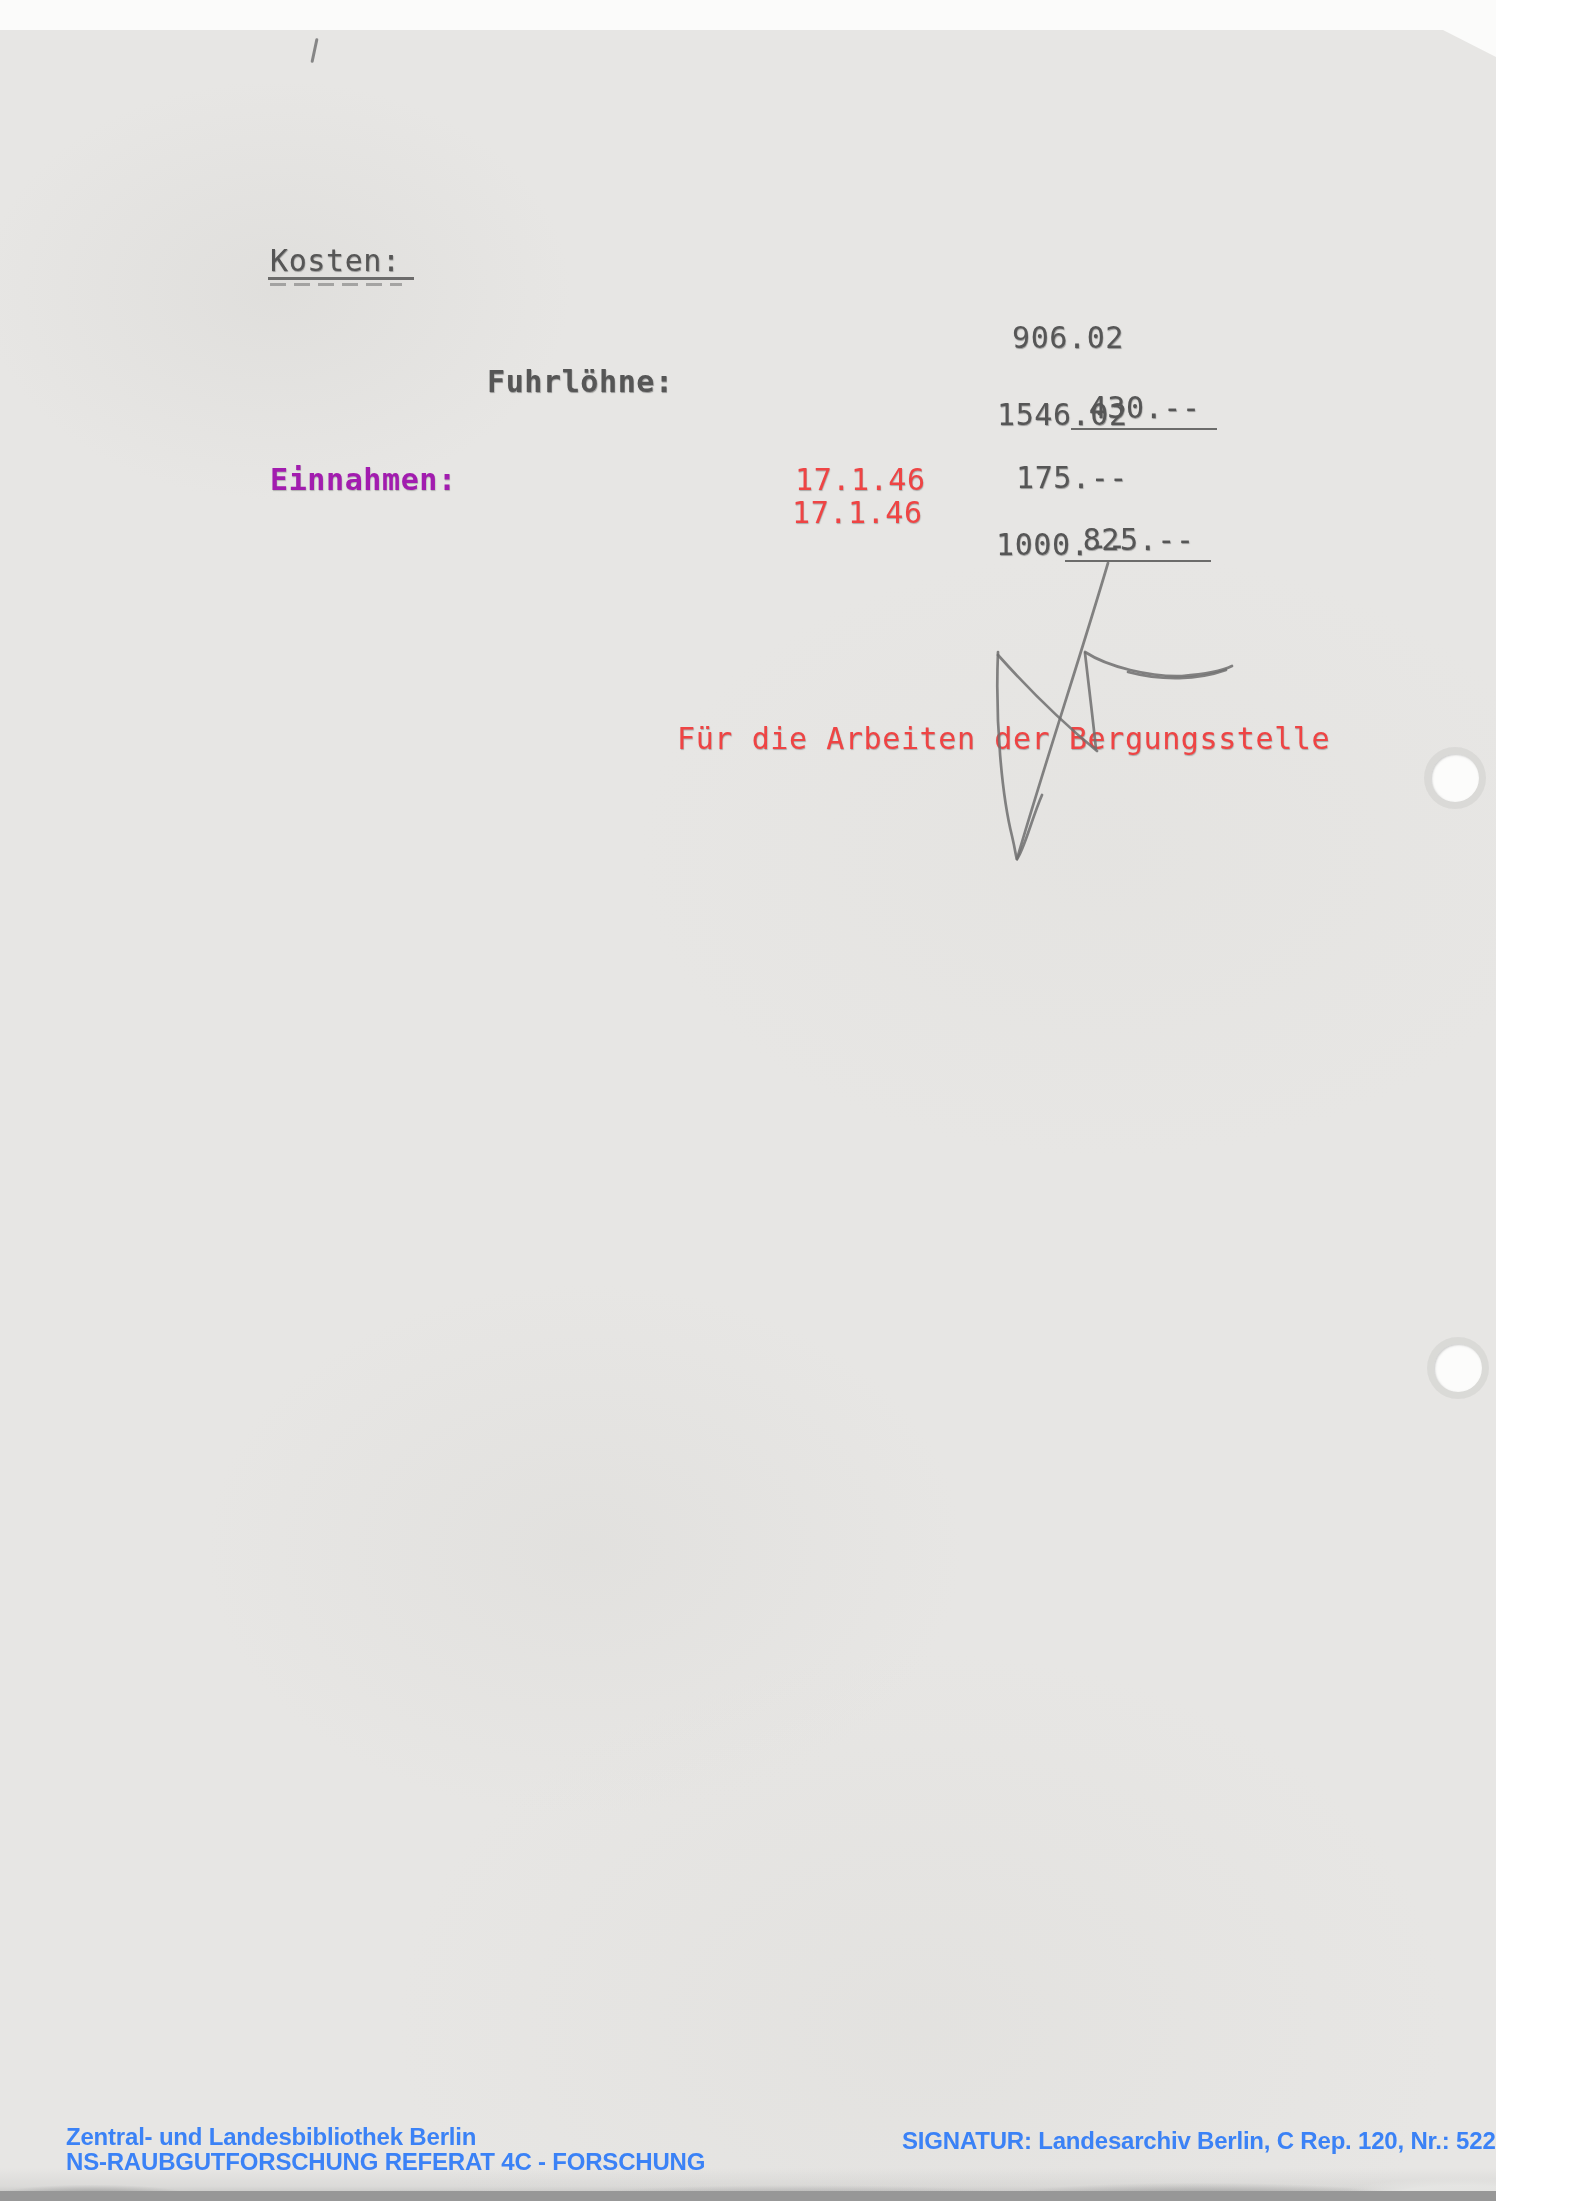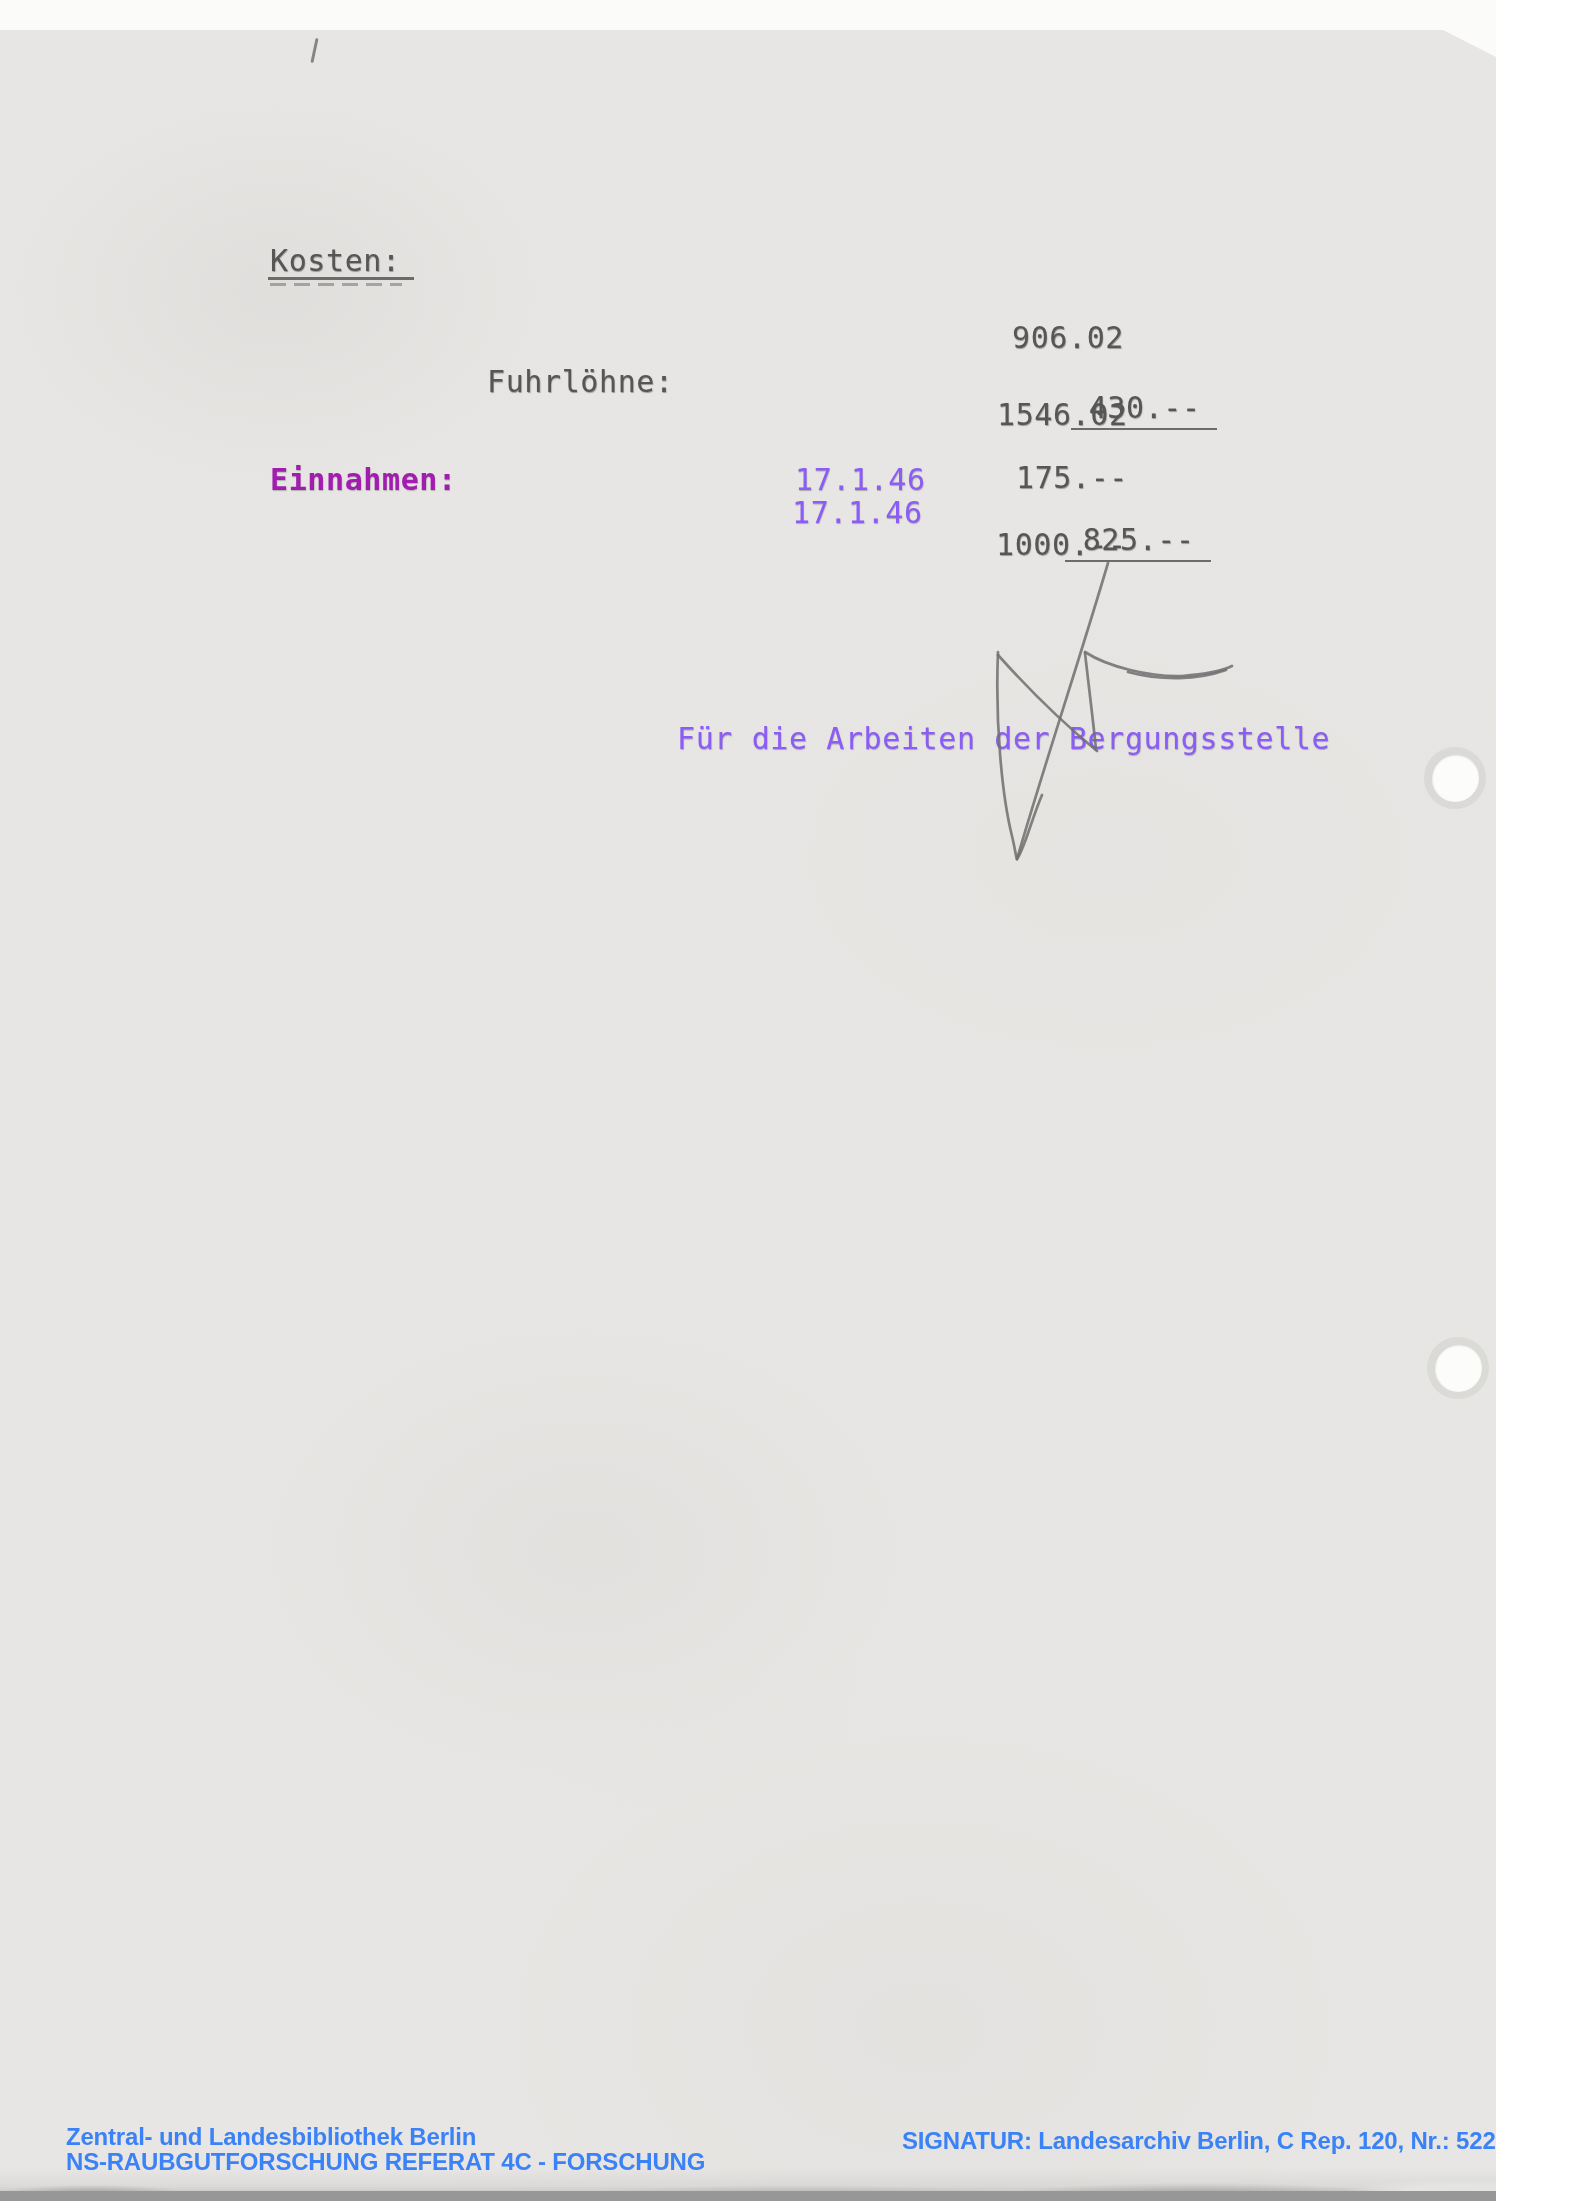--- a/index.html
+++ b/index.html
@@ -56,21 +56,21 @@
   }
   
   .tw{
     position:absolute;
     font-family:"DejaVu Sans Mono", monospace;
     font-size:30px;line-height:30px;letter-spacing:0.6px;
     color:#565656;white-space:pre;
     text-shadow:0.6px 0.6px 0.9px rgba(90,90,90,0.55);
   }
   .tw.faint{color:#a21caf;text-shadow:0.5px 0.5px 1px rgba(125,125,125,0.5);font-weight:bold;}
-  .tw.mid{color:#8b5cf6;text-shadow:0.5px 0.5px 1px rgba(110,110,110,0.5);}
+  .tw.mid{color:#ef4444;text-shadow:0.5px 0.5px 1px rgba(110,110,110,0.5);}
   .uline{
     border-bottom:2.5px solid rgba(86,86,86,0.85);
     padding:0 16px 3px 18px;margin-left:-18px;
   }
   .rule{position:absolute;background:#4d4d4d;height:2.5px;opacity:.8;}
   .rule.dashes{
     background:repeating-linear-gradient(90deg, #666 0 16px, transparent 16px 24px);
     opacity:.5;
   }
   
@@ -93,21 +93,21 @@
   <div class="paper-edge-right"></div>
 
   <div class="pen-mark"></div>
 
   <div class="tw" style="left:270px;top:246px;">Kosten:</div>
   <div class="rule" style="left:268px;top:277px;width:146px;"></div>
   <div class="rule dashes" style="left:270px;top:283px;width:132px;"></div>
 
   <div class="tw" style="left:1012px;top:323px;">906.02</div>
 
-  <div class="tw" style="left:487px;top:367px;">Fuhrlöhne:</div>
+  <div class="tw" style="left:487px;top:367px;font-weight:bold;">Fuhrlöhne:</div>
   <div class="tw" style="left:1014px;top:363px;">
     <span class="uline">430.--</span>
   </div>
 
   <div class="tw" style="left:997px;top:400px;">1546.02</div>
 
   <div class="tw faint" style="left:270px;top:465px;">Einnahmen:</div>
   <div class="tw mid" style="left:795px;top:465px;">17.1.46</div>
   <div class="tw" style="left:1016px;top:463px;">175.--</div>
 

